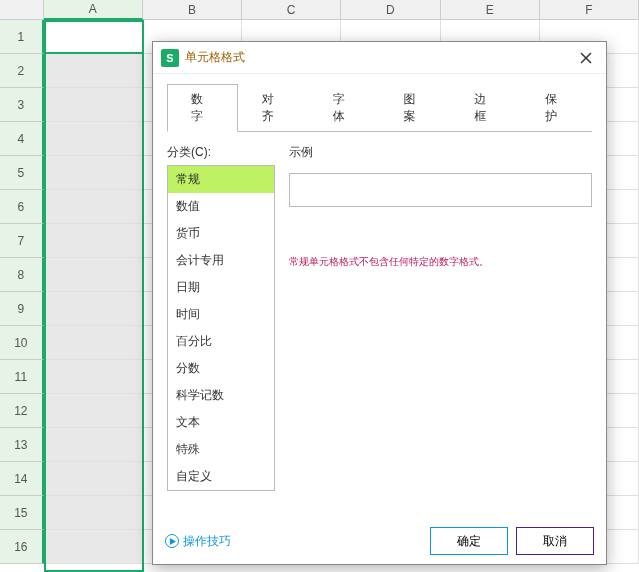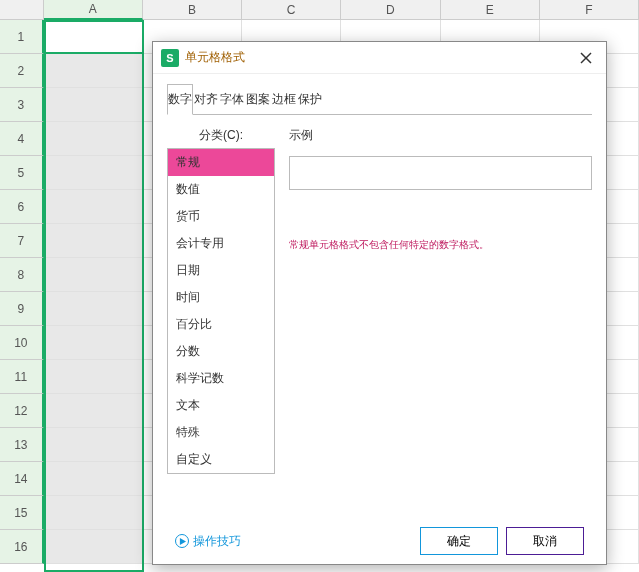--- a/index.html
+++ b/index.html
@@ -23,36 +23,36 @@
 
   
   .dialog { position: absolute; top: 41px; left: 152px; width: 455px; height: 524px; background: #fff; border: 1px solid #888; box-shadow: 0 4px 16px rgba(0,0,0,0.3); display: flex; flex-direction: column; }
   .titlebar { height: 32px; background: #fff; display: flex; align-items: center; padding: 0 8px; border-bottom: 1px solid #eee; }
   .app-icon { width: 18px; height: 18px; background: #1aab66; color: #fff; display: flex; align-items: center; justify-content: center; font-weight: bold; font-size: 11px; border-radius: 2px; margin-right: 6px; }
   .title { flex: 1; font-size: 12px; color: #a16207; }
   .close { width: 24px; height: 24px; display: flex; align-items: center; justify-content: center; cursor: pointer; }
   .close svg { width: 12px; height: 12px; stroke: #333; stroke-width: 1.5; }
 
   .tabs { display: flex; padding: 10px 14px 0 14px; gap: 0; }
-  .tab { padding: 6px 0; font-size: 12px; color: #333; border: 1px solid transparent; cursor: pointer; }
+  .tab { padding: 6px 23px; font-size: 12px; color: #333; border: 1px solid transparent; cursor: pointer; }
   .tab.active { border: 1px solid #bbb; border-bottom: 1px solid #fff; position: relative; z-index: 2; }
   .tab-line { height: 1px; background: #bbb; margin: -1px 14px 0 14px; }
 
   .content { flex: 1; display: flex; padding: 12px 14px 8px 14px; gap: 14px; }
-  .left { width: 108px; display: flex; flex-direction: column; align-items: center; }
+  .left { width: 108px; display: flex; flex-direction: column; }
   .cat-label { font-size: 12px; margin-bottom: 4px; }
   .cat-list { flex: 0 0 auto; border: 1px solid #bbb; width: 108px; }
   .cat-item { padding: 5px 8px; font-size: 12px; cursor: pointer; }
-  .cat-item.sel { background: #ec4899; }
+  .cat-item.sel { background: #bef264; }
   .right { flex: 1; }
   .example-label { font-size: 12px; margin-bottom: 12px; }
   .example-box { border: 1px solid #bbb; height: 34px; margin-bottom: 14px; }
   .desc { font-size: 10px; color: #be185d; margin-top: 48px; }
 
-  .footer { height: 46px; border-top: 0; display: flex; align-items: center; padding: 0 22px; gap: 8px; }
+  .footer { height: 46px; border-top: 0; display: flex; align-items: center; padding: 0 12px; gap: 8px; }
   .tips { display: flex; align-items: center; gap: 4px; color: #1296db; font-size: 12px; cursor: pointer; }
   .tips-icon { width: 14px; height: 14px; border: 1px solid #1296db; border-radius: 50%; display: flex; align-items: center; justify-content: center; }
   .tips-icon svg { width: 7px; height: 7px; fill: #1296db; }
   .spacer { flex: 1; }
   .btn { width: 78px; height: 28px; border: 1px solid #4c1d95; background: #fff; font-size: 12px; cursor: pointer; display: flex; align-items: center; justify-content: center; font-family: inherit; }
   .btn.primary { border: 1.5px solid #1296db; }
 </style>
 </head>
 <body>
 

